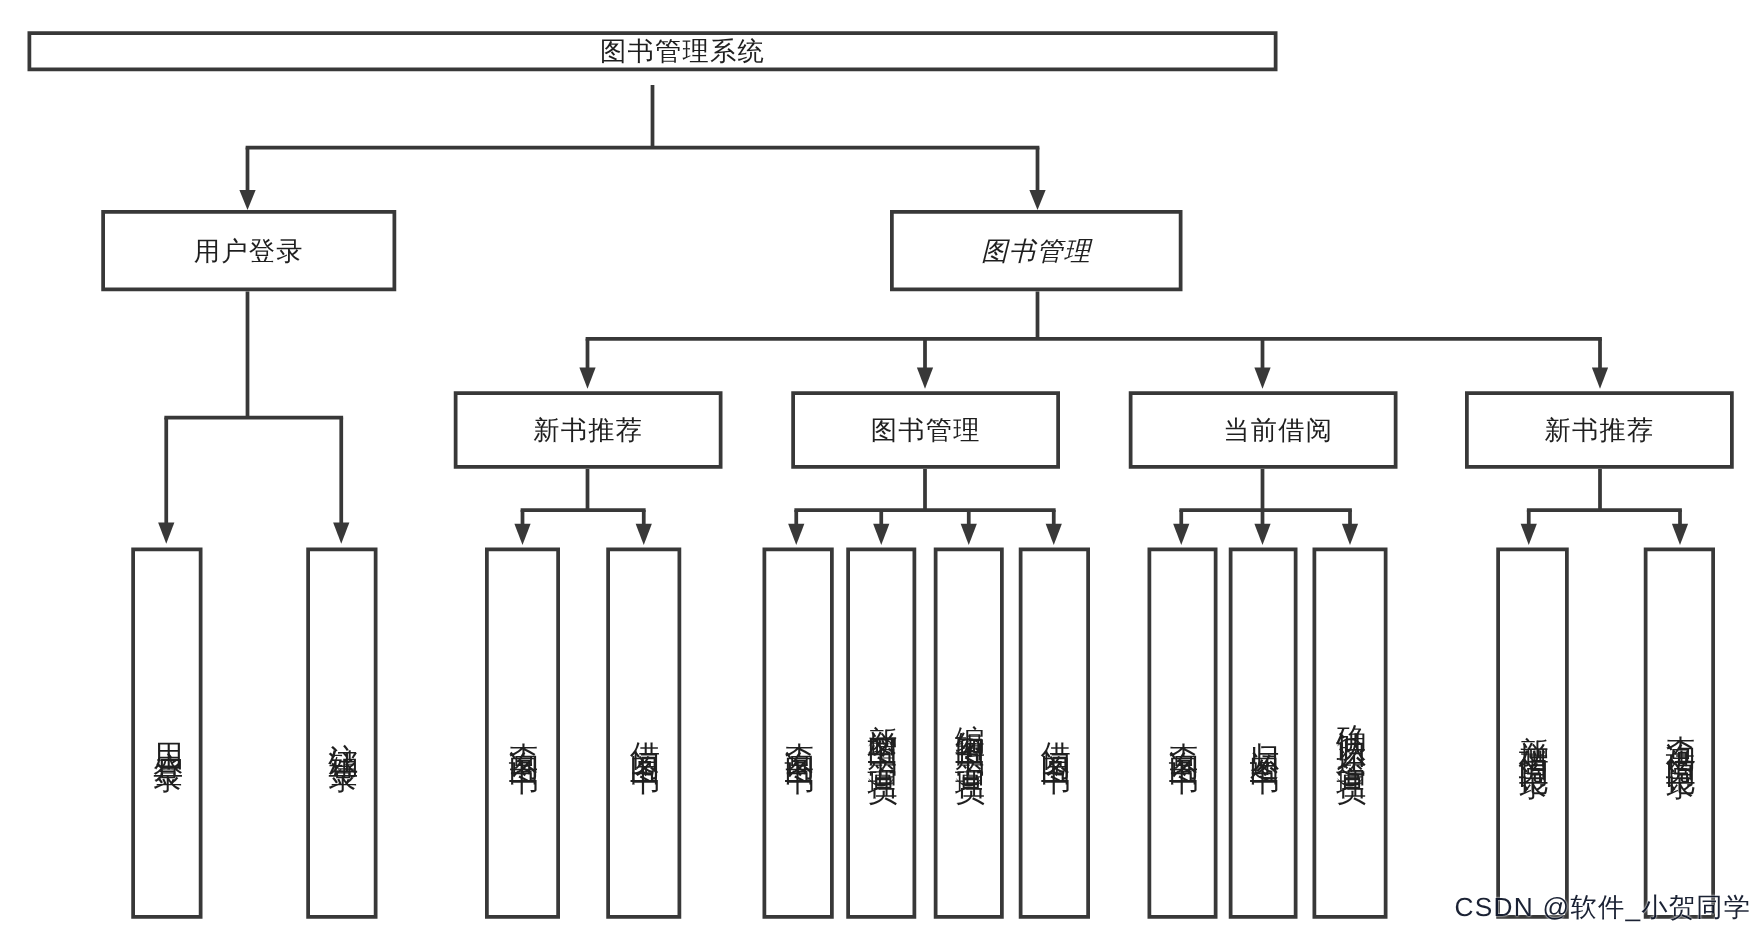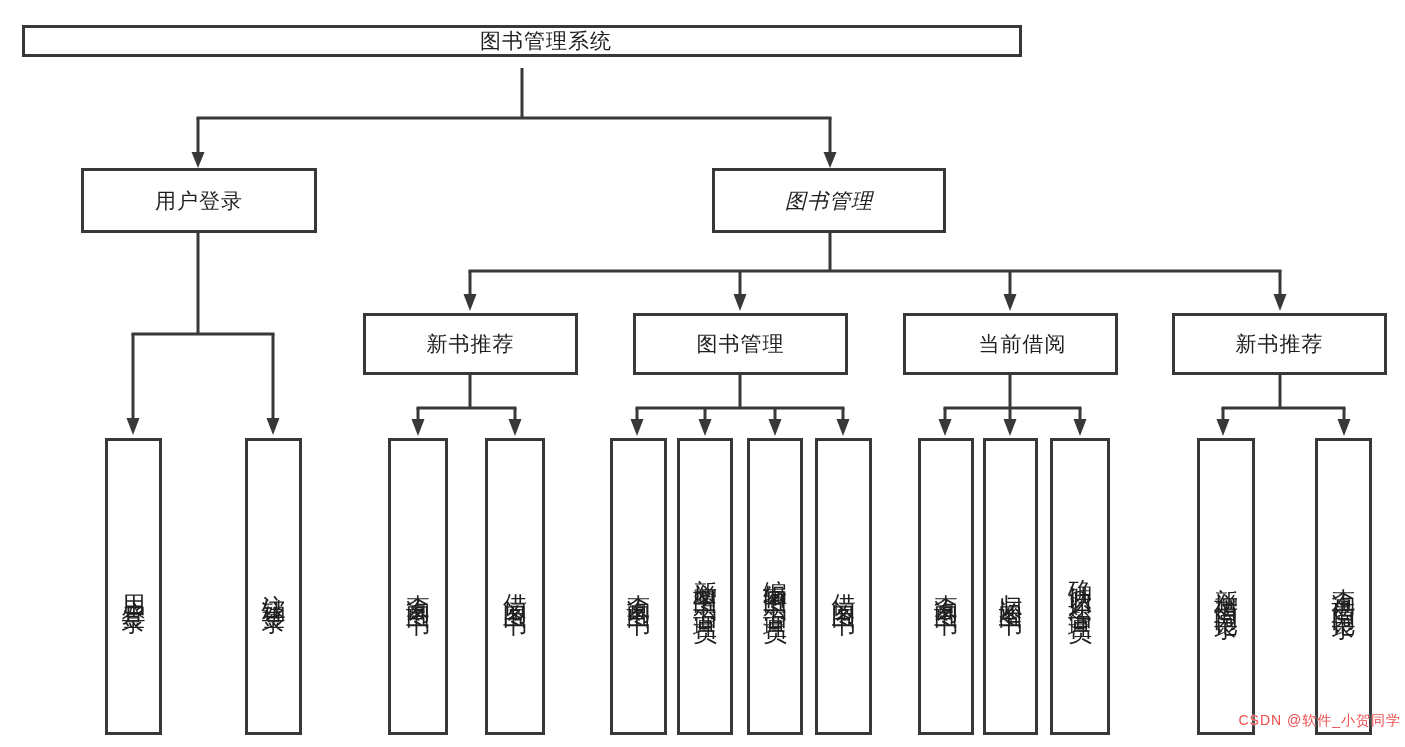--- a/index.html
+++ b/index.html
@@ -29,22 +29,22 @@
     text-orientation:mixed;
     letter-spacing:6px;
     line-height:1;
     white-space:nowrap;
   }
   .watermark{
     position:absolute;
     right:4px;
     top:712px;
     z-index:3;
-    font-size:14px;
-    color:#ef4444;
+    font-size:21px;
+    color:#0f172a;
     text-shadow:0 0 2px #ffffff,0 0 1px #ffffff;
     letter-spacing:1px;
     opacity:0.95;
   }
 </style>
 </head>
 <body>
 
 <div class="stage">
 

